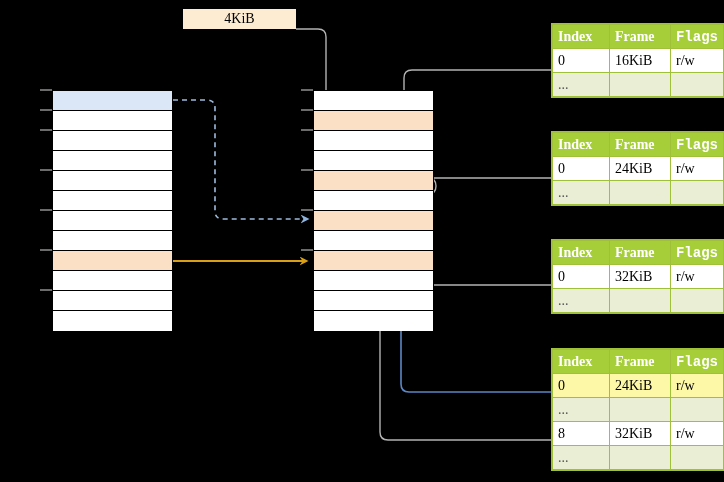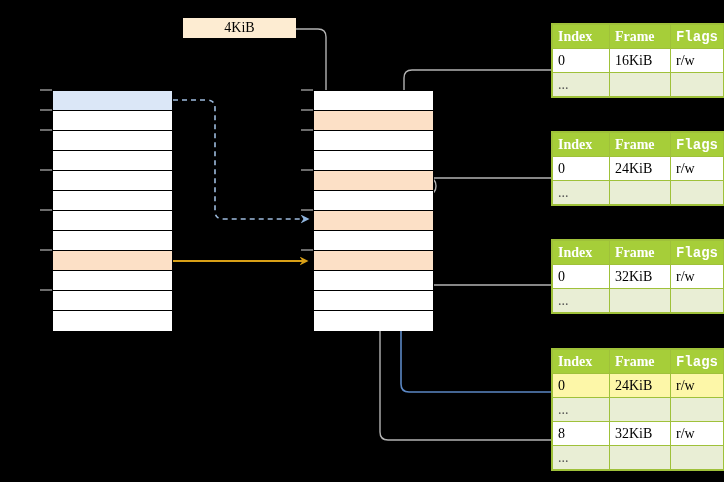--- a/index.html
+++ b/index.html
@@ -97,21 +97,21 @@
 
     <path fill="none" stroke="#b3b3b3" stroke-width="1.4" d="M551,440 H388 Q380,440 380,432 V274 Q380,266 372,266 H364 Q356,266 356,258 V266" marker-end="url(#ah-gray)"></path>
 
     <path fill="none" stroke="#5b87c4" stroke-width="1.6" d="M551,392 H409 Q401,392 401,384 V222" marker-end="url(#ah-blue)"></path>
 
     <path fill="none" stroke="#9dbbdd" stroke-width="1.6" stroke-dasharray="5,4" d="M173,100 H207 Q215,100 215,108 V211 Q215,219 223,219 H305" marker-end="url(#ah-lblue)"></path>
 
     <path fill="none" stroke="#d9a017" stroke-width="2" d="M173,261 H304" marker-end="url(#ah-orange)"></path>
   </svg>
 
-  <div class="sizebox" style="left:183px;top:18px;width:113px;height:20px;">
+  <div class="sizebox" style="left:183px;top:9px;width:113px;height:20px;">
     <span>4KiB</span>
   </div>
 
   <div class="pt" style="left:52px;top:90px;width:121px;height:241px;">
     <div class="row blue"></div>
     <div class="row"></div>
     <div class="row"></div>
     <div class="row"></div>
     <div class="row"></div>
     <div class="row"></div>

